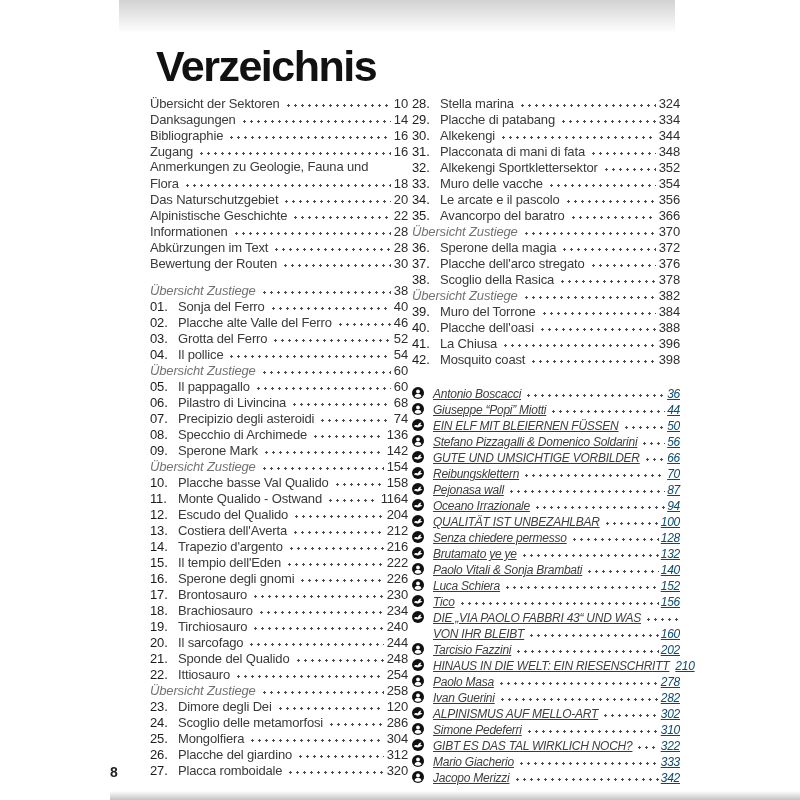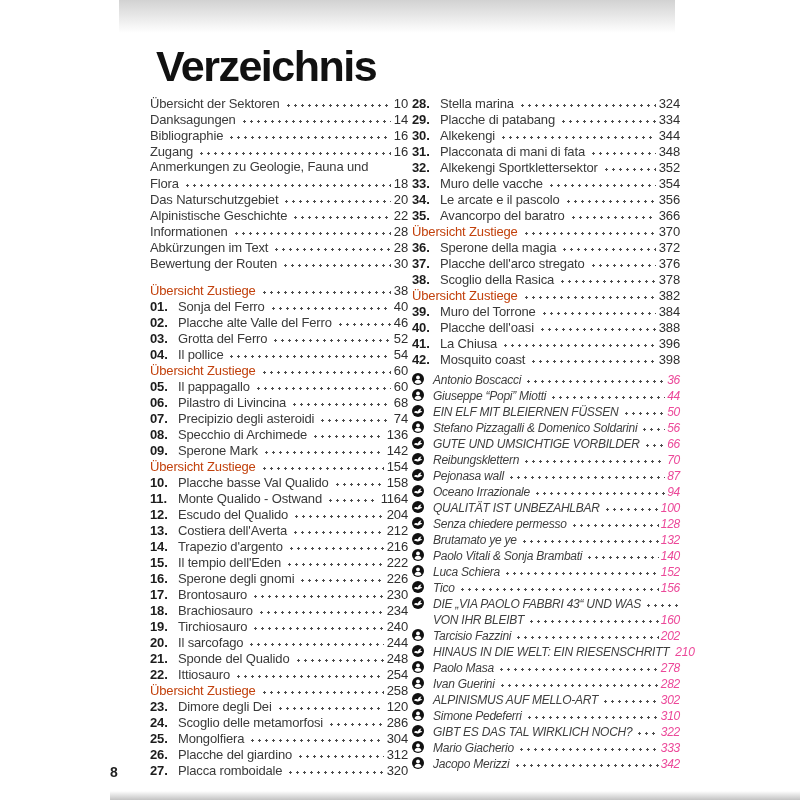--- a/index.html
+++ b/index.html
@@ -22,43 +22,43 @@
     position:absolute; left:140px; top:26px; margin:16px;
     font-size:43px; font-weight:700; letter-spacing:-1.5px; color:#111;
   }
   .folio {
     position:absolute; left:110px; top:764px;
     font-size:14px; font-weight:700; color:#222;
   }
   .col-left  { position:absolute; left:150px; top:95px; width:258px; }
   .col-right { position:absolute; left:412px; top:95px; width:268px; }
   .toc-list.gap-before { margin-top:11px; }
-  .toc-list.essays     { margin-top:4px; }
+  .toc-list.essays     { margin-top:18px;text-decoration:underline; }
 
   .row {
     display:flex; align-items:baseline;
     height:16px; line-height:16px; font-size:13px;
     letter-spacing:-0.15px; white-space:nowrap;
   }
   .num {
-    flex:none; width:28px; font-weight:700; color:#1c1c1c;
+    flex:none; width:28px; font-weight:400; color:#1c1c1c;
   }
   .label { flex:none; color:#3a3a3a; }
-  .hdr .label { color:#c2410c; }
+  .hdr .label { font-style:italic; color:#737373; }
   .dots {
     flex:1 1 0; min-width:0; height:13px; margin:0 3px 0 5px; align-self:baseline;
     background-image:radial-gradient(circle, #4a4a4a 1.05px, rgba(0,0,0,0) 1.4px);
     background-size:7px 3px; background-repeat:repeat-x;
     background-position:left bottom 1px;
   }
   .page { flex:none; text-align:right; color:#2e2e2e; }
 
   .row.essay { font-style:italic; font-size:12px; letter-spacing:-0.25px; }
   .row.essay .label { color:#3f3f3f; }
-  .row.essay .page  { color:#ec4899; }
+  .row.essay .page  { color:#0c4a6e; }
   .row.essay .dots  { margin:0 2px 0 4px; }
   .icon {
     flex:none; width:12px; height:12px; margin-right:9px; align-self:center;
   }
   .icon svg { display:block; width:12px; height:12px; }
   .indent2 { flex:none; width:0; }
   .indent2.icon-indent { width:21px; }
 </style>
 </head>
 <body>

